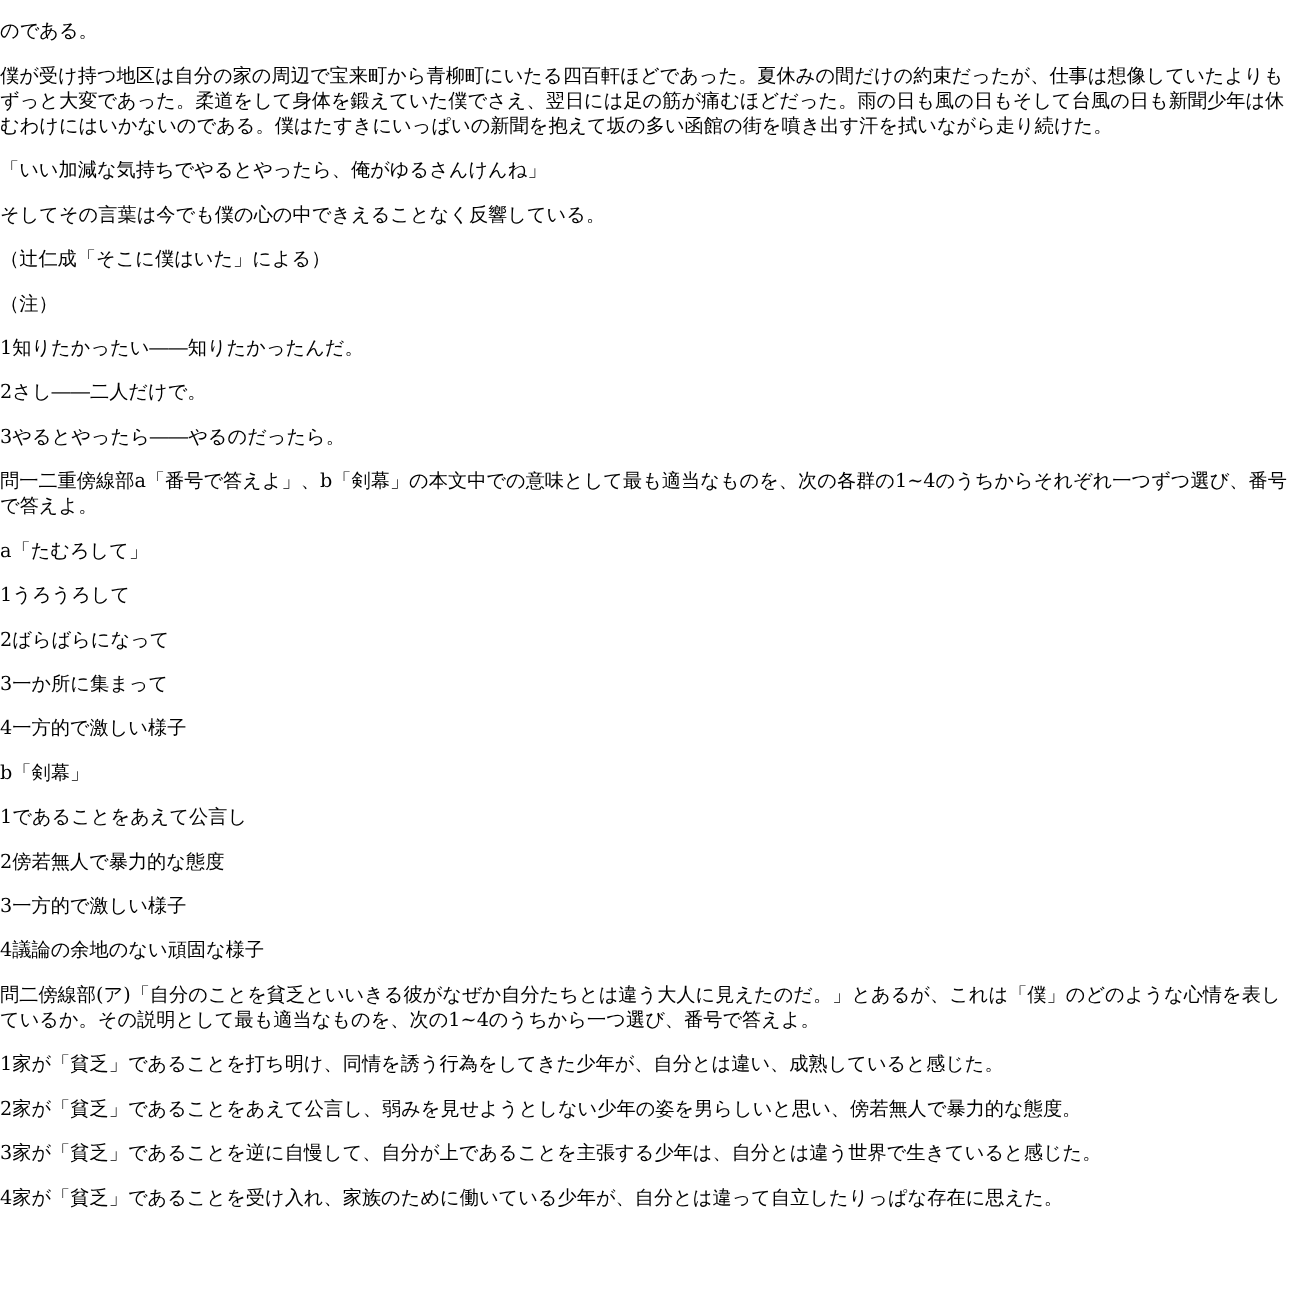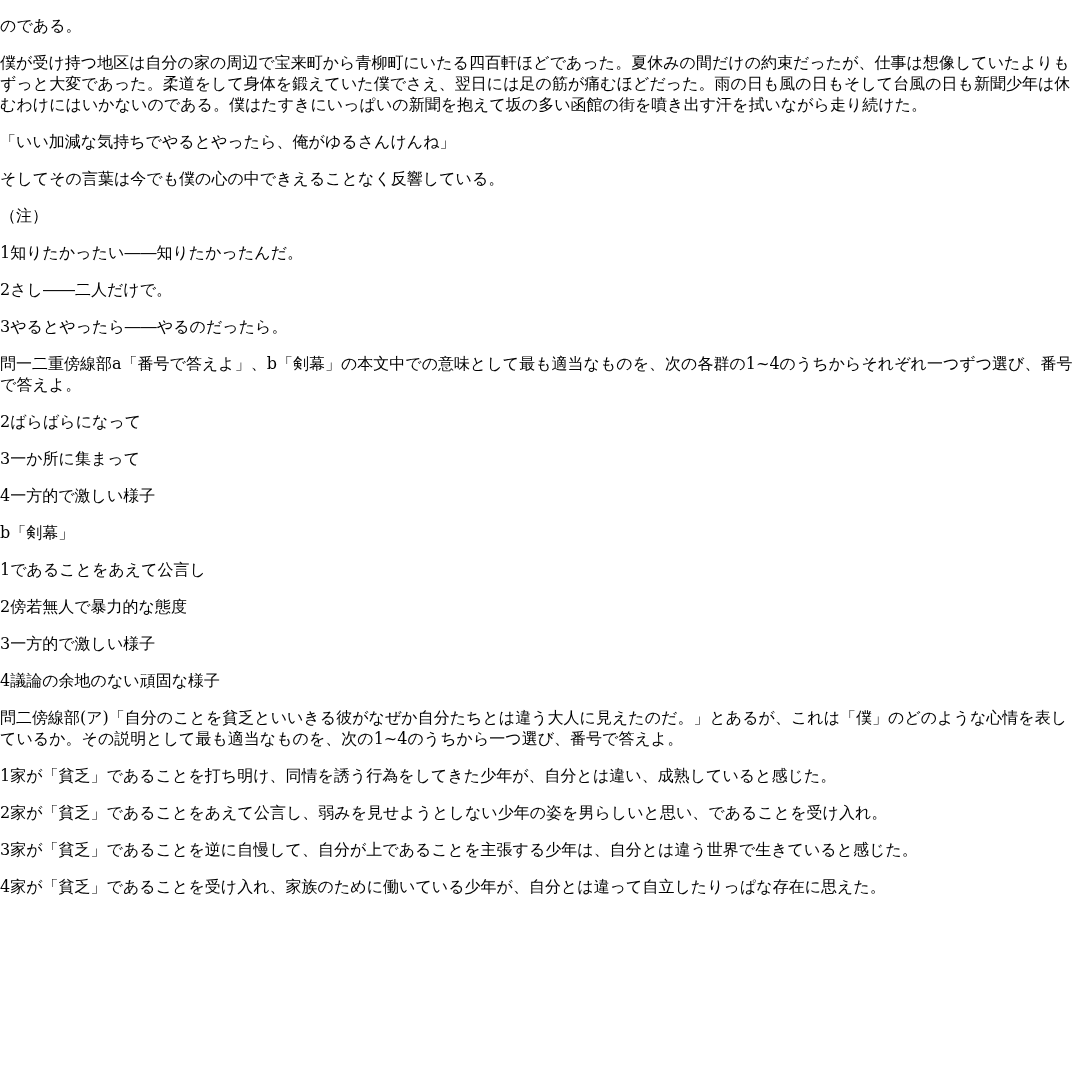--- a/index.html
+++ b/index.html
@@ -74,52 +74,55 @@
     <div class="edge-bottom"></div>
     <div class="edge-bottom2"></div>
 
     <div class="page right">
 
       <div class="vband band-top-r">
         <p>のである。</p>
         <p class="indent">僕が受け持つ地区は自分の家の周辺で宝来町から青柳町にいたる四百軒ほどであった。夏休みの間だけの約束だったが、仕事は想像していたよりもずっと大変であった。柔道をして身体を鍛えていた僕でさえ、翌日には足の筋が痛むほどだった。雨の日も風の日もそして台風の日も新聞少年は休むわけにはいかないのである。僕はたすきにいっぱいの新聞を抱えて坂の多い函館の街を噴き出す汗を拭いながら走り続けた。</p>
         <p>「いい加減な気持ちでやるとやったら、俺がゆるさんけんね」</p>
         <p class="indent">そしてその言葉は今でも僕の心の中できえることなく反響している。</p>
+        <p class="attribution">（辻仁成「そこに僕はいた」による）</p>
         <div class="notes">
           <p>（注）</p>
           <p><span class="n-num">1</span><span>知りたかったい――知りたかったんだ。</span></p>
           <p><span class="n-num">2</span><span>さし――二人だけで。</span></p>
           <p><span class="n-num">3</span><span>やるとやったら――やるのだったら。</span></p>
         </div>
       </div>
 
       <div class="divider r"></div>
 
       <div class="vband band-bottom-r">
         <p class="q-prompt"><span class="q-label">問一</span><span>二重傍線部</span><span class="g">a</span><span>「番号で答えよ」、</span><span class="g">b</span><span>「剣幕」の本文中での意味として最も適当なものを、次の各群の</span><span class="g">1~4</span><span>のうちからそれぞれ一つずつ選び、番号で答えよ。</span></p>
 
+        <p class="group-head"><span class="num">a</span><span>「たむろして」</span></p>
+        <p class="gopt"><span class="num">1</span><span>うろうろして</span></p>
         <p class="gopt"><span class="num">2</span><span>ばらばらになって</span></p>
         <p class="gopt"><span class="num">3</span><span>一か所に集まって</span></p>
         <p class="gopt"><span class="num">4</span><span>一方的で激しい様子</span></p>
 
         <p class="group-head"><span class="num">b</span><span>「剣幕」</span></p>
         <p class="gopt"><span class="num">1</span><span>であることをあえて公言し</span></p>
         <p class="gopt"><span class="num">2</span><span>傍若無人で暴力的な態度</span></p>
         <p class="gopt"><span class="num">3</span><span>一方的で激しい様子</span></p>
         <p class="gopt"><span class="num">4</span><span>議論の余地のない頑固な様子</span></p>
       </div>
 
     </div>
 
     <div class="page left">
 
       <div class="vband band-top-l">
         <p class="q-prompt"><span class="q-label">問二</span><span>傍線部(ア)「自分のことを貧乏といいきる彼がなぜか自分たちとは違う大人に見えたのだ。」とあるが、これは「僕」のどのような心情を表しているか。その説明として最も適当なものを、次の</span><span class="g">1~4</span><span>のうちから一つ選び、番号で答えよ。</span></p>
         <p class="opt"><span class="num">1</span><span>家が「貧乏」であることを打ち明け、同情を誘う行為をしてきた少年が、自分とは違い、成熟していると感じた。</span></p>
-        <p class="opt"><span class="num">2</span><span>家が「貧乏」であることをあえて公言し、弱みを見せようとしない少年の姿を男らしいと思い、であることを受け入れ。</span></p>
+        <p class="opt"><span class="num">2</span><span>家が「貧乏」であることをあえて公言し、弱みを見せようとしない少年の姿を男らしいと思い、傍若無人で暴力的な態度。</span></p>
         <p class="opt"><span class="num">3</span><span>家が「貧乏」であることを逆に自慢して、自分が上であることを主張する少年は、自分とは違う世界で生きていると感じた。</span></p>
         <p class="opt"><span class="num">4</span><span>家が「貧乏」であることを受け入れ、家族のために働いている少年が、自分とは違って自立したりっぱな存在に思えた。</span></p>
       </div>
 
       <div class="divider l"></div>
 
     </div>
 
     <div class="gutter"></div>
   </div>

